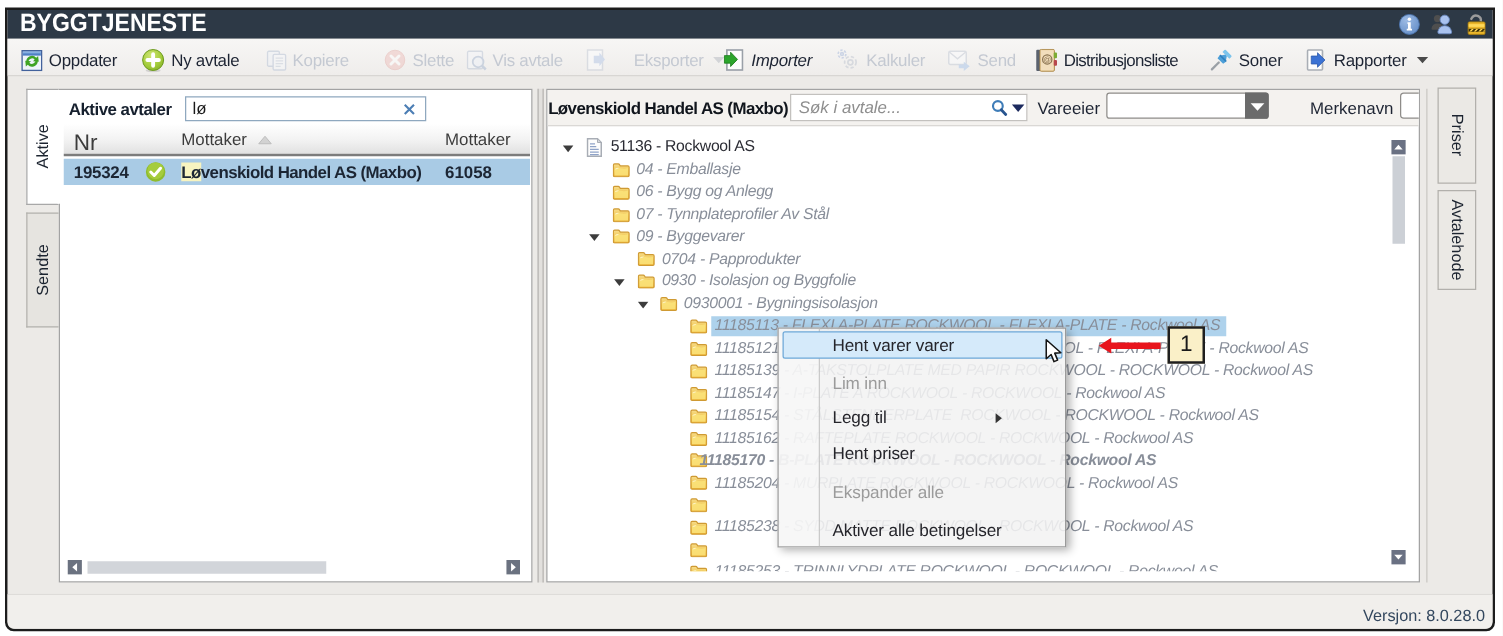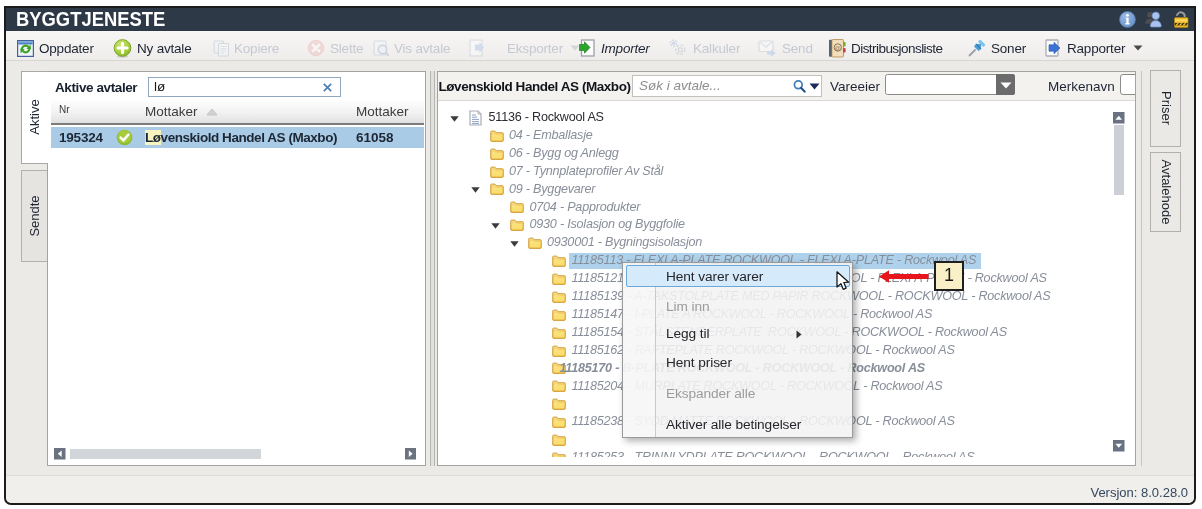--- a/index.html
+++ b/index.html
@@ -216,21 +216,21 @@
   <div class="abs panel" id="lpanel" style="left:47px;top:70.5px;width:378.5px;height:395px;">
 
     <div class="abs" style="left:7px;top:8px;font-size:13.5px;font-weight:bold;color:#16202e;letter-spacing:-0.4px;">Aktive avtaler</div>
     <div class="abs" style="left:100px;top:5.5px;width:193px;height:19.5px;background:#fff;border:1px solid #8fa8bf;"></div>
     <div class="abs" style="left:106px;top:7px;font-size:13.5px;color:#1a1a1a;">lø</div>
     <svg class="abs" style="left:274px;top:10px;" width="11" height="11" viewBox="0 0 11 11">
         <path d="M1.8 1.8 L9.2 9.2 M9.2 1.8 L1.8 9.2" stroke="#4d7fb5" stroke-width="1.7"></path>
       </svg>
 
     <div class="abs" style="left:3px;top:27px;width:372.5px;height:26px;background:linear-gradient(#ffffff,#f2f2f2 55%,#e1e1e1);border-bottom:2px solid #7c7c7c;"></div>
-    <div class="abs" style="left:11px;top:32px;font-size:10px;color:#3c3c3c;">Nr</div>
+    <div class="abs" style="left:11px;top:32px;font-size:18px;color:#3c3c3c;">Nr</div>
     <div class="abs" style="left:97px;top:32px;font-size:13.5px;color:#3c3c3c;">Mottaker</div>
     <svg class="abs" style="left:158px;top:36px;" width="12" height="8" viewBox="0 0 12 8">
         <path d="M6 1 L11 7 L1 7 Z" fill="#d2d2d2" stroke="#bdbdbd" stroke-width="0.8"></path>
       </svg>
     <div class="abs" style="left:308px;top:32px;font-size:13.5px;color:#3c3c3c;">Mottaker</div>
 
     <div class="abs" style="left:3px;top:55px;width:372.5px;height:21px;background:#a9cbe5;"></div>
     <div class="abs" style="left:11px;top:58px;font-size:13.5px;font-weight:bold;color:#1c2634;letter-spacing:-0.2px;">195324</div>
     <svg class="abs" style="left:68px;top:57.5px;" width="17" height="17" viewBox="0 0 17 17">
       <circle cx="8.5" cy="8.5" r="7.8" fill="#8fbc2e"></circle>

